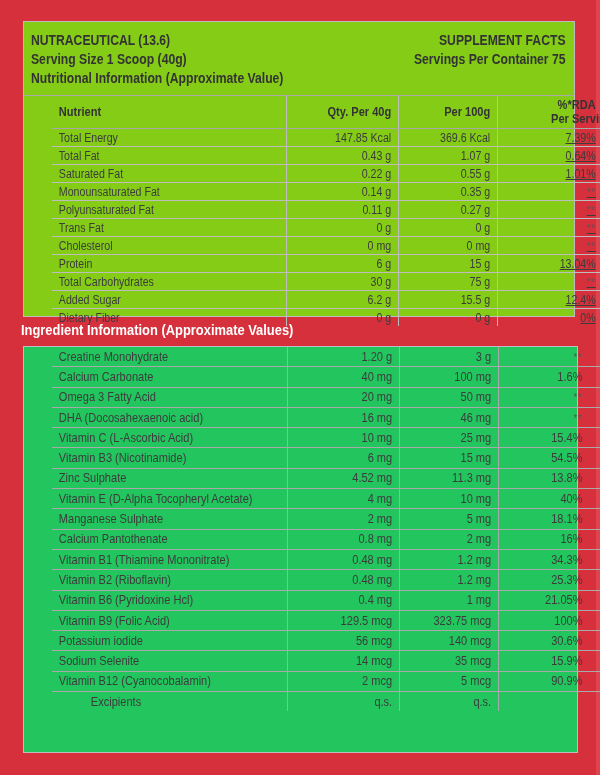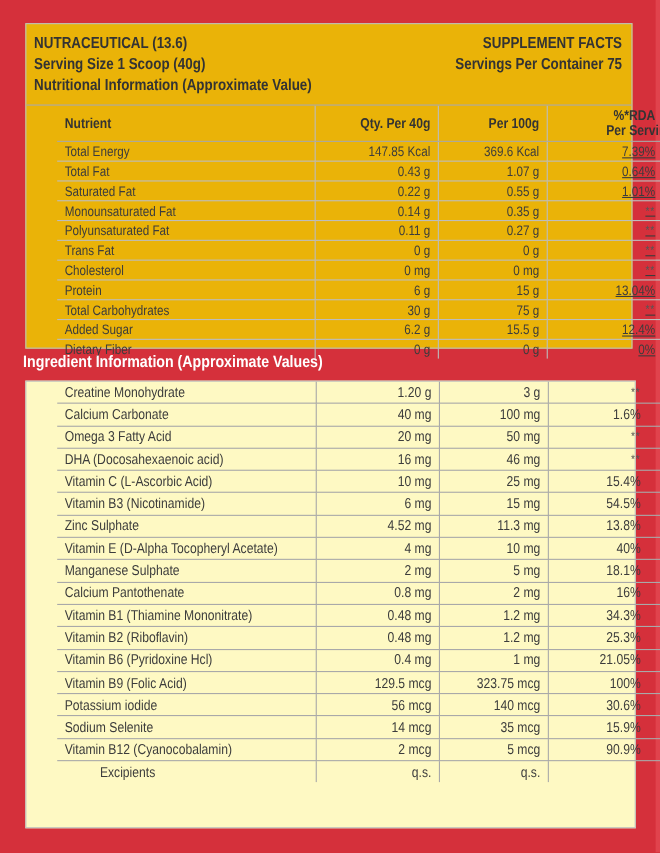--- a/index.html
+++ b/index.html
@@ -21,21 +21,21 @@
       width: 4px; height: 775px;
       background: #e0434d;
     }
     
     .nutrition-panel {
       position: absolute;
       left: 23px;
       top: 21px;
       width: 552px;
       height: 296px;
-      background: #eab308;
+      background: #84cc16;
       box-sizing: border-box;
       border: 1px solid #bdbdbd;
     }
     .panel-header {
       position: relative;
       height: 74px;
       border-bottom: 1px solid #a9a9a9;
       box-sizing: border-box;
     }
     .panel-header .left,
@@ -126,21 +126,21 @@
       white-space: nowrap;
     }
 
     
     .ingredient-panel {
       position: absolute;
       left: 23px;
       top: 346px;
       width: 555px;
       height: 407px;
-      background: #fef9c3;
+      background: #22c55e;
       box-sizing: border-box;
       border: 1px solid #bdbdbd;
     }
     .ing-table .col-name { width: 235px; }
     .ing-table .col-qty  { width: 112px; }
     .ing-table .col-100  { width: 99px; }
     .ing-table td {
       height: 19.3px;
       font-size: 13px;
       line-height: 18px;

